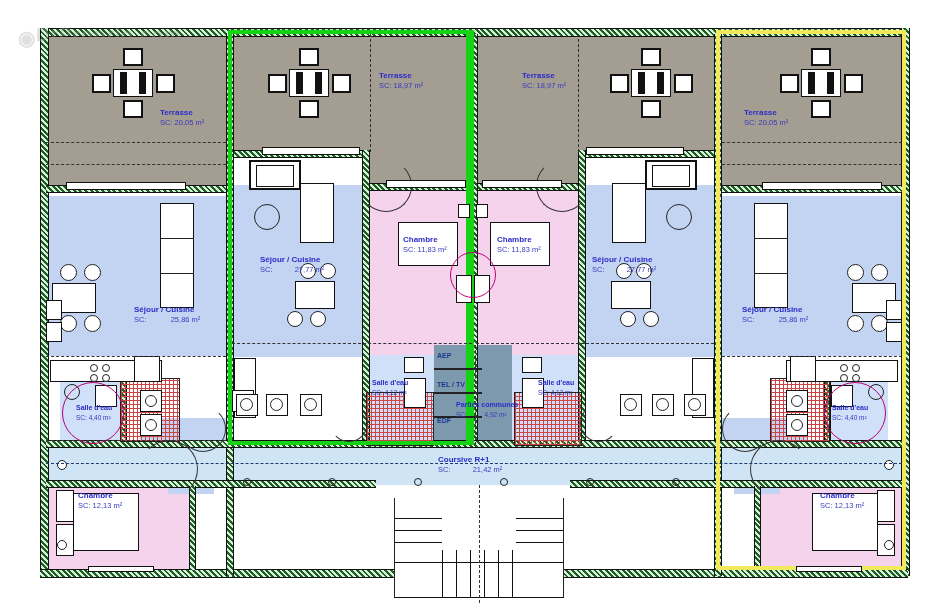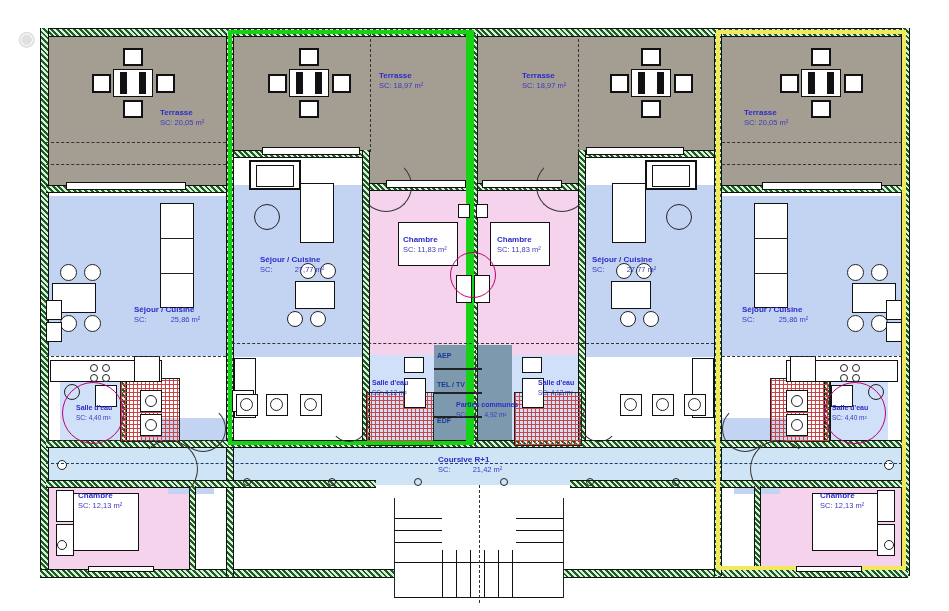--- a/index.html
+++ b/index.html
@@ -435,15 +435,16 @@
 
   <div class="lbl" style="left:438px;top:455px;">
     <span>Coursive R+1</span>
     <span class="sc">
       <span>SC:</span>
       <span style="display:inline-block;width:18px;"></span>
       <span>21,42 m²</span>
     </span>
   </div>
 
+  <div class="wm2" style="left:36px;top:24px;font-size:19px;">DrProprio.com</div>
   <div class="wm2" style="left:18px;top:26px;font-size:20px;">◉</div>
 
 </div>
 
 </body></html>

